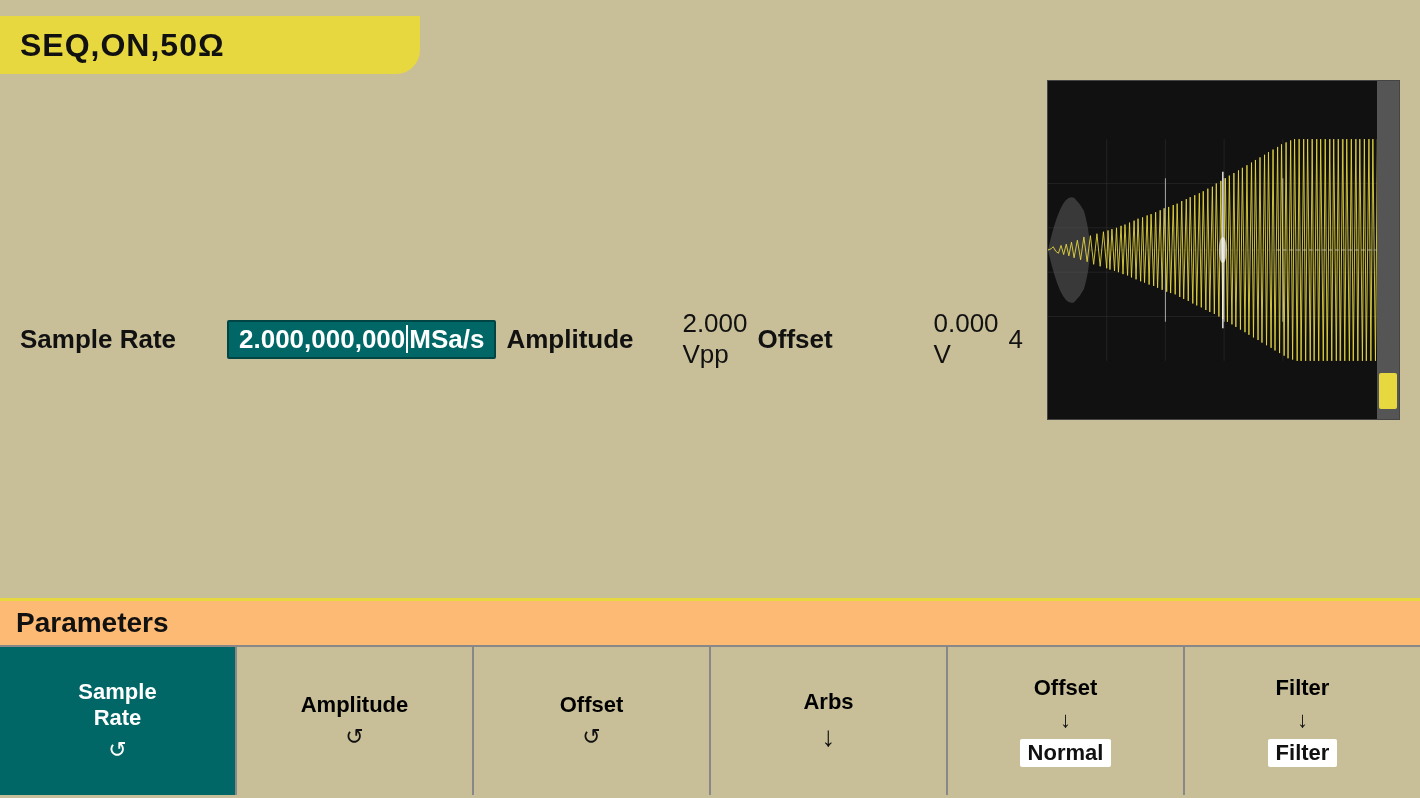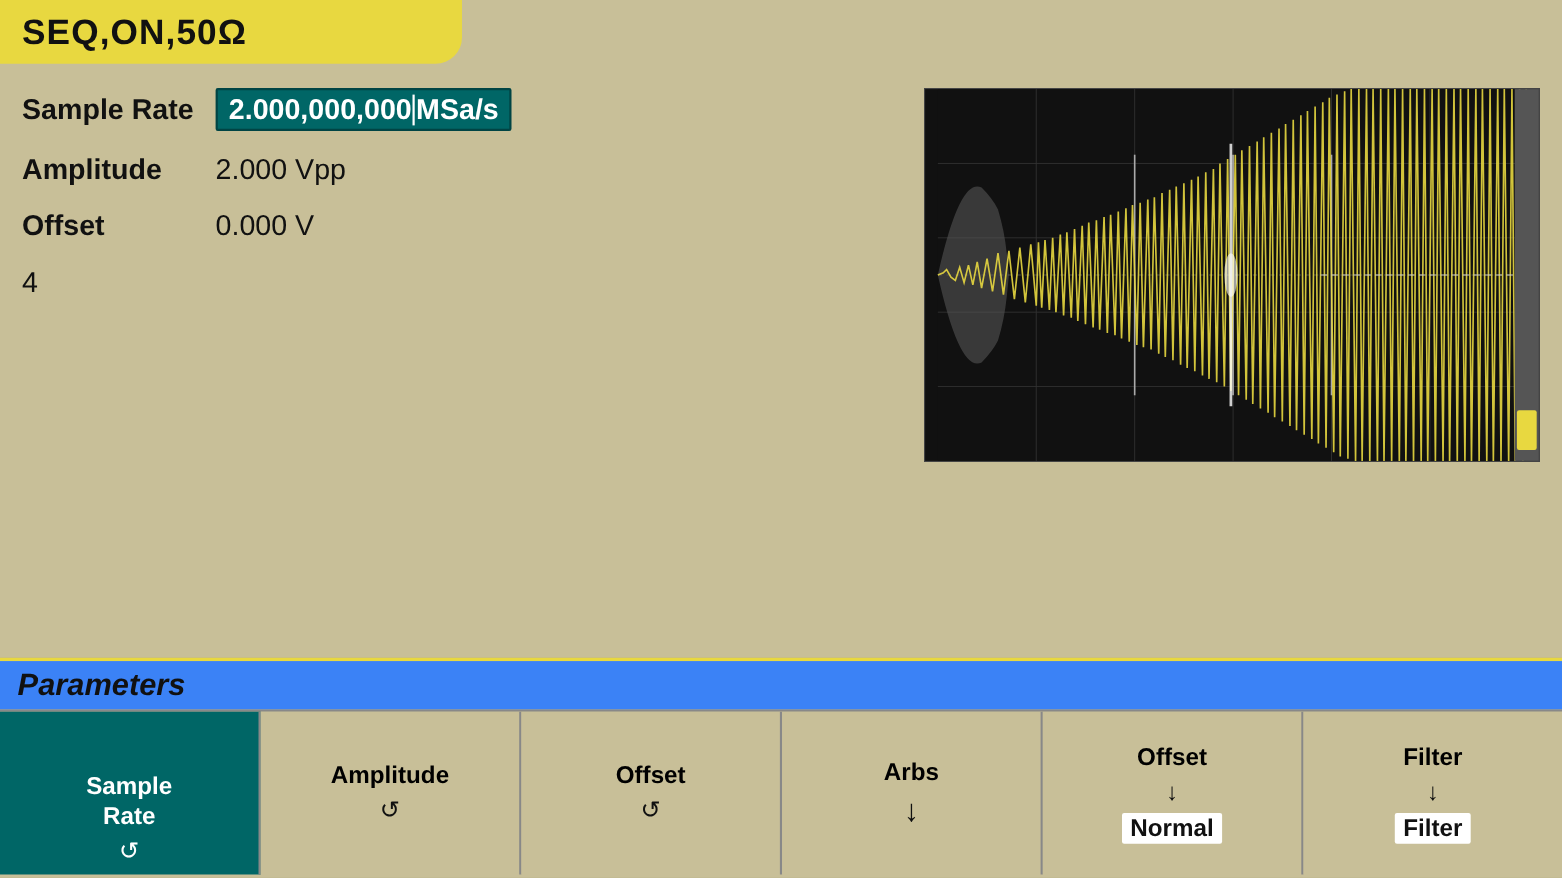--- a/index.html
+++ b/index.html
@@ -9,21 +9,21 @@
       background: #b0a878;
       font-family: Arial, sans-serif;
       overflow: hidden;
       display: flex;
       flex-direction: column;
     }
 
     
     .header-tab {
       position: absolute;
-      top: 0;
+      top: 16px;
       left: 0;
       width: 420px;
       height: 58px;
       background: #e8d840;
       border-radius: 0 0 24px 0;
       display: flex;
       align-items: center;
       padding-left: 20px;
       z-index: 10;
     }
@@ -46,22 +46,22 @@
       padding-top: 70px;
       padding-left: 20px;
       padding-right: 20px;
       gap: 24px;
     }
 
     
     .info-panel {
       flex: 1;
       display: flex;
-      flex-direction: column;
-      gap: 20px;
+      flex-direction: row;
+      gap: 10px;
       padding-top: 10px;
     }
 
     .info-row {
       display: flex;
       align-items: center;
       gap: 16px;
     }
 
     .info-label {
@@ -81,20 +81,21 @@
       background: #006666;
       color: #fff;
       font-size: 26px;
       font-weight: bold;
       padding: 2px 10px;
       border: 2px solid #004444;
       border-radius: 2px;
       display: flex;
       align-items: center;
       position: relative;
+      margin-left: 31px;
     }
 
     .sample-rate-cursor {
       display: inline-block;
       width: 2px;
       height: 28px;
       background: #fff;
       margin: 0 1px;
       vertical-align: middle;
     }
@@ -142,26 +143,25 @@
       position: absolute;
       bottom: 0;
       left: 0;
       right: 0;
       height: 200px;
       background: #c8bf98;
       border-top: 3px solid #e8d840;
     }
 
     .parameters-header {
-      background: #3b82f6;
+      background: #fdba74;
       height: 44px;
       display: flex;
       align-items: center;
       padding-left: 16px;
-      font-style: italic;
     }
 
     .parameters-title {
       font-size: 28px;
       font-weight: bold;
       color: #111;
     }
 
     
     .bottom-buttons {
@@ -184,21 +184,20 @@
       gap: 6px;
     }
 
     .btn:last-child {
       border-right: none;
     }
 
     .btn-active {
       background: #006666;
       color: #fff;
-      justify-content: flex-end;
     }
 
     .btn-label {
       font-size: 22px;
       font-weight: bold;
       text-align: center;
       line-height: 1.2;
     }
 
     .btn-active .btn-label {

